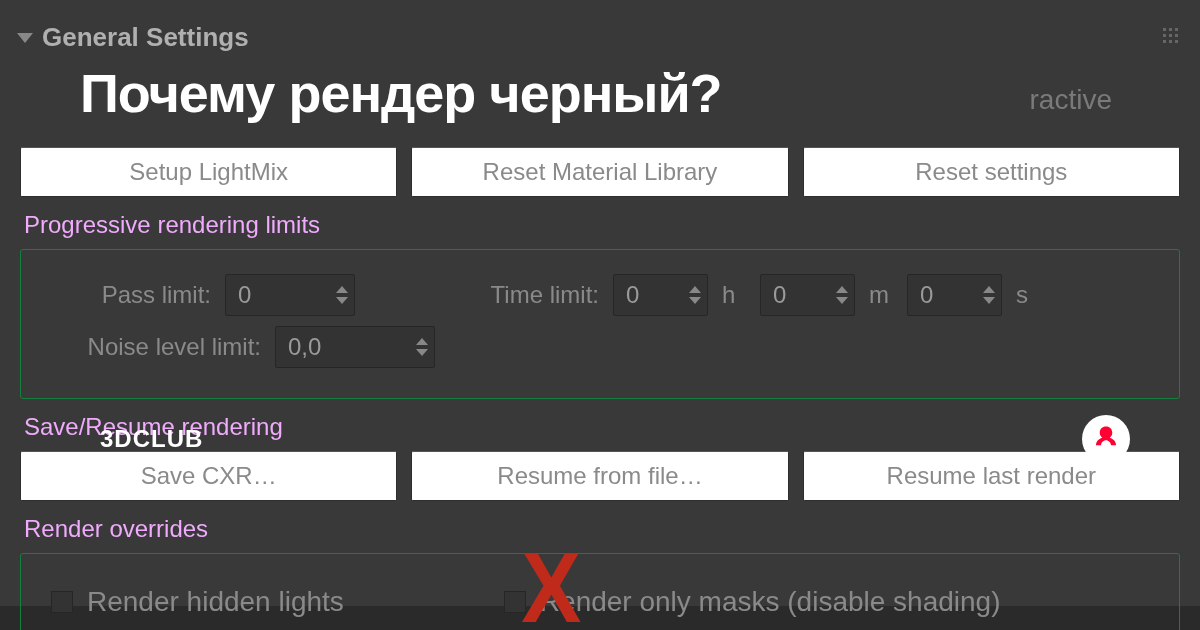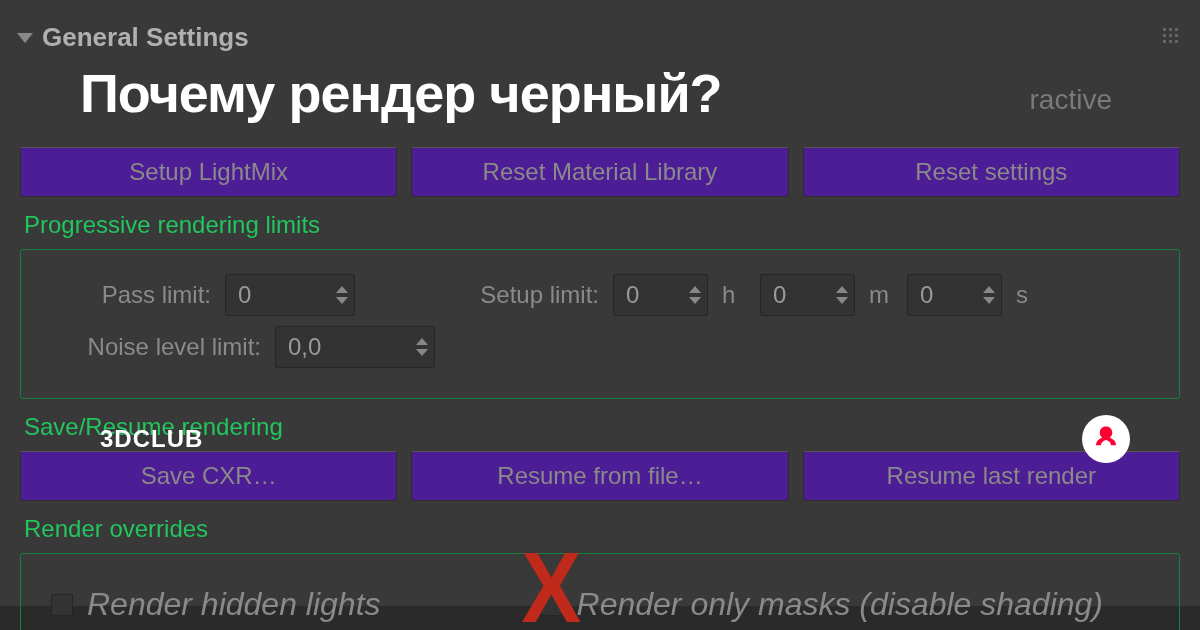--- a/index.html
+++ b/index.html
@@ -2,35 +2,35 @@
 <html><head>
 <meta charset="utf-8">
 <style>
 * { box-sizing: border-box; margin: 0; padding: 0; font-family: Arial, sans-serif; }
 html, body { width: 1200px; height: 630px; overflow: hidden; background: #2a2a2a; }
 .panel { width: 1200px; height: 606px; background: #393939; position: relative; padding: 10px 20px; }
 .section-header { display: flex; align-items: center; color: #b0b0b0; font-size: 26px; font-weight: bold; padding: 12px 0; }
 .section-header .tri { width: 0; height: 0; border-top: 8px solid transparent; border-bottom: 8px solid transparent; border-left: 10px solid #888; transform: rotate(90deg); margin-right: 12px; }
 .headline { position: absolute; top: 62px; left: 80px; color: #fff; font-size: 54px; font-weight: 900; z-index: 10; letter-spacing: -1px; }
 .row { display: flex; gap: 14px; margin: 10px 0; }
-.btn { flex: 1; background: #4c1d95; border: 1px solid #2d2d2d; border-top-color: #555; color: #8a8a8a; font-size: 24px; text-align: center; padding: 10px 0; border-radius: 2px; cursor: pointer; }
-.sect-label { color: #22c55e; font-size: 24px; margin: 14px 0 10px 4px; }
+.btn { flex: 1; background: #ffffff; border: 1px solid #2d2d2d; border-top-color: #555; color: #8a8a8a; font-size: 24px; text-align: center; padding: 10px 0; border-radius: 2px; cursor: pointer; }
+.sect-label { color: #f0abfc; font-size: 24px; margin: 14px 0 10px 4px; }
 .fieldset { border: 1px solid #15803d; border-radius: 3px; padding: 14px 20px 20px 20px; margin-bottom: 10px; }
 .form-row { display: flex; align-items: center; gap: 14px; margin: 10px 0; }
 .fld-label { color: #8a8a8a; font-size: 24px; text-align: right; min-width: 180px; }
 .spinner { display: flex; align-items: center; background: #333; border: 1px solid #262626; border-radius: 2px; height: 42px; min-width: 110px; padding: 0 6px 0 12px; }
 .spinner input { background: transparent; border: none; color: #9a9a9a; font-size: 24px; width: 50px; outline: none; }
 .spinner .arrows { display: flex; flex-direction: column; margin-left: auto; }
 .spinner .arrows span { width: 0; height: 0; border-left: 6px solid transparent; border-right: 6px solid transparent; }
 .spinner .arrows .up { border-bottom: 7px solid #888; margin-bottom: 4px; }
 .spinner .arrows .dn { border-top: 7px solid #888; }
 .unit { color: #8a8a8a; font-size: 24px; min-width: 24px; }
 .checkbox-row { display: flex; align-items: center; gap: 14px; margin: 18px 0 0 10px; }
 .chk { width: 22px; height: 22px; background: #333; border: 1px solid #262626; }
-.chk-label { color: #8a8a8a; font-size: 32px; font-style: italic; }
+.chk-label { color: #8a8a8a; font-size: 28px; }
 .red-x { position: absolute; left: 518px; top: 530px; color: #c02a1a; font-size: 100px; font-weight: 900; transform: scaleX(0.9); z-index: 5; pointer-events: none; font-family: Arial, sans-serif; }
 .watermark { position: absolute; left: 100px; top: 425px; color: #fff; font-size: 24px; font-weight: 900; letter-spacing: 1px; z-index: 20; text-align: center; }
 .zen-badge { position: absolute; right: 70px; top: 415px; width: 48px; height: 48px; border-radius: 50%; background: #fff; display: flex; align-items: center; justify-content: center; z-index: 20; }
 .zen-badge svg { width: 30px; height: 30px; }
 .spacer-top { height: 72px; }
 .drag-grip { position: absolute; right: 22px; top: 28px; display: grid; grid-template-columns: repeat(3, 3px); gap: 3px; }
 .drag-grip span { width: 3px; height: 3px; background: #666; }
 .behind-text { color: #7a7a7a; font-size: 28px; position: absolute; right: 88px; top: 84px; z-index: 1; }
 </style>
 </head>
@@ -70,21 +70,21 @@
   <div class="fieldset">
     <div class="form-row">
       <div class="fld-label" style="min-width:170px">Pass limit:</div>
       <div class="spinner" style="min-width:130px">
         <input value="0" style="">
         <div class="arrows">
             <span class="up"></span>
             <span class="dn"></span>
           </div>
       </div>
-      <div class="fld-label" style="min-width:230px">Setup limit:</div>
+      <div class="fld-label" style="min-width:230px">Time limit:</div>
       <div class="spinner" style="min-width:95px">
         <input style="width: 30px;" value="0">
         <div class="arrows">
             <span class="up"></span>
             <span class="dn"></span>
           </div>
       </div>
       <div class="unit">h</div>
       <div class="spinner" style="min-width:95px">
         <input style="width: 30px;" value="0">

